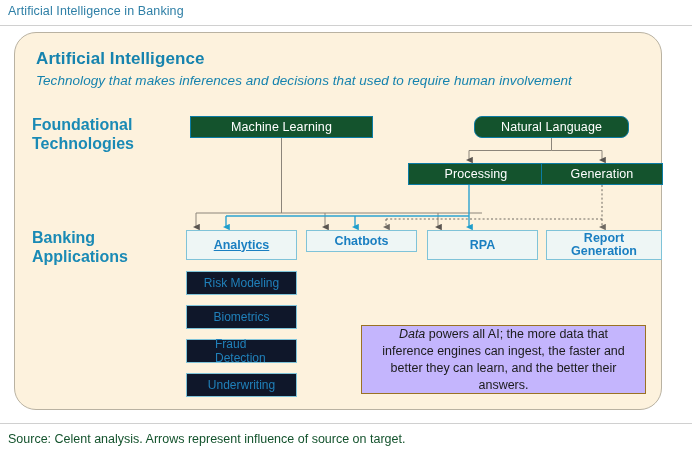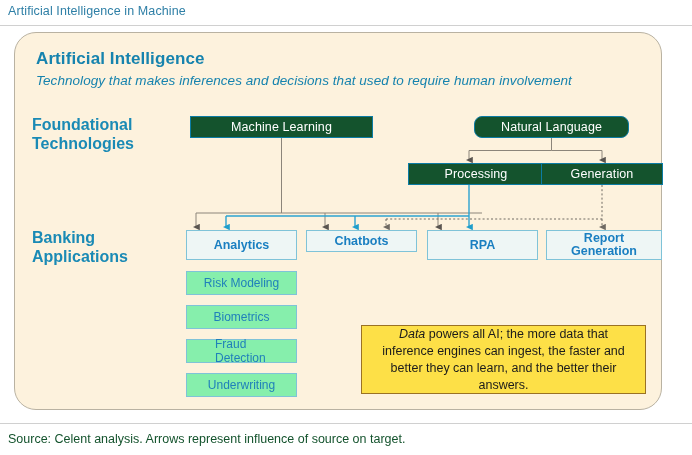--- a/index.html
+++ b/index.html
@@ -64,43 +64,43 @@
   .appbox{
     position:absolute;
     background:#eef6f5;
     border:1px solid #7fc3d8;
     color:#1a7fc1;
     font-size:12.5px;font-weight:bold;
     display:flex;align-items:center;justify-content:center;
     text-align:center;line-height:13px;
     box-sizing:border-box;
   }
-  #box-analytics{left:186px;top:230px;width:111px;height:30px;}
+  #box-analytics{left:186px;top:230px;width:111px;height:30px;text-decoration:underline;}
   #box-chatbots{left:306px;top:230px;width:111px;height:22px;}
   #box-rpa{left:427px;top:230px;width:111px;height:30px;}
   #box-report{left:546px;top:230px;width:116px;height:30px;}
 
   .subbox{
     position:absolute;left:186px;width:111px;height:24px;
-    background:#86efac;
+    background:#0f172a;
     border:1px solid #7fc3d8;
     color:#2080ba;
     font-size:12px;font-weight:normal;
     display:flex;align-items:center;justify-content:center;
     box-sizing:border-box;
   }
   #sub-0{top:271px;}
   #sub-1{top:305px;}
   #sub-2{top:339px;padding-left:28px;}
   #sub-3{top:373px;}
 
   
   .callout{
     position:absolute;left:361px;top:325px;width:285px;height:69px;
-    background:#fde047;
+    background:#c4b5fd;
     border:1px solid #9a7224;
     box-sizing:border-box;
     display:flex;align-items:center;justify-content:center;
     padding:0 10px;
     font-size:12.5px;color:#1b1b1b;text-align:center;line-height:17px;
   }
   .callout i{font-style:italic;}
 
   
   .foot-rule{
@@ -112,21 +112,21 @@
   }
 
   
   #wires{position:absolute;left:0;top:0;width:692px;height:455px;pointer-events:none;}
 </style>
 </head>
 <body>
 
 <div id="root">
 
-  <div class="title-bar">Artificial Intelligence  in Machine</div>
+  <div class="title-bar">Artificial Intelligence  in Banking</div>
   <div class="title-rule"></div>
 
   <div class="panel"></div>
 
   <div class="ai-head">Artificial Intelligence</div>
   <div class="ai-sub">Technology that makes inferences and decisions that used to require human involvement</div>
 
   <div class="row-label" id="lbl-found">
     <div>Foundational</div>
     <div>Technologies</div>

